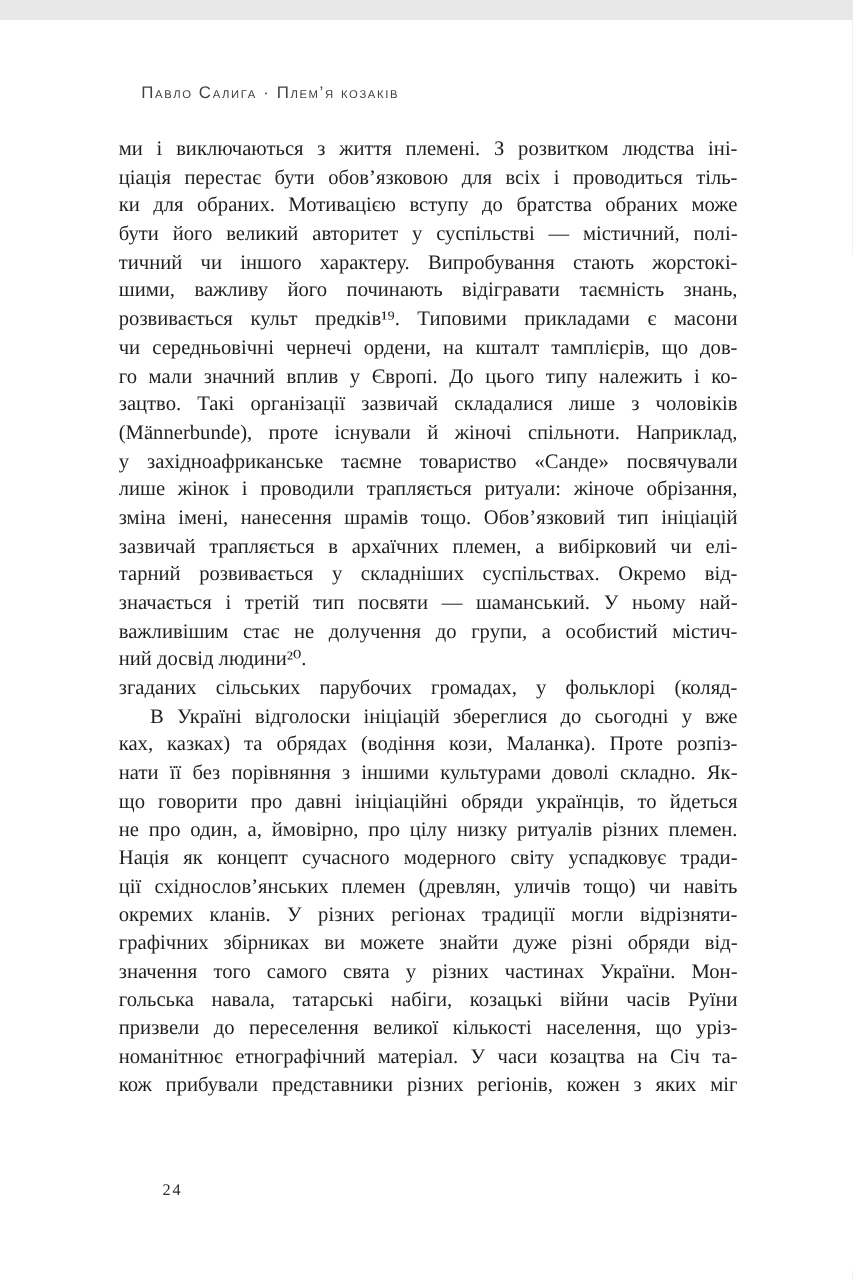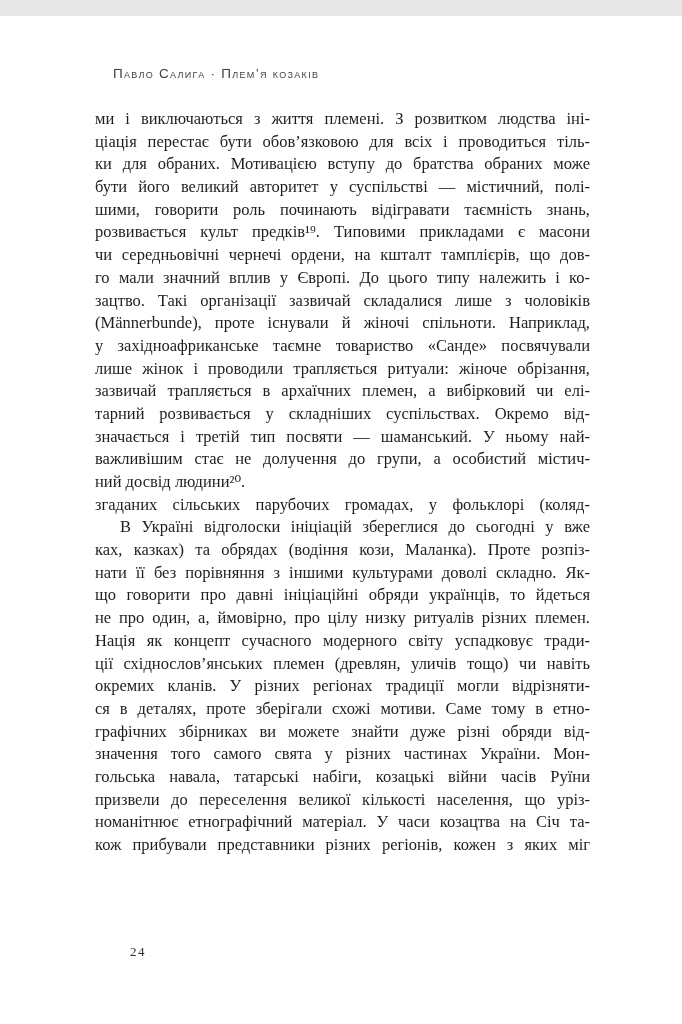--- a/index.html
+++ b/index.html
@@ -69,45 +69,46 @@
 
 <div class="page">
   <div class="running-header">Павло Салига · Плем’я козаків</div>
 
   <div class="body-text">
       <div class="paragraph">
         <div class="line">ми і виключаються з життя племені. З розвитком людства іні-</div>
         <div class="line">ціація перестає бути обов’язковою для всіх і проводиться тіль-</div>
         <div class="line">ки для обраних. Мотивацією вступу до братства обраних може</div>
         <div class="line">бути його великий авторитет у суспільстві — містичний, полі-</div>
-        <div class="line">шими, говорити роль починають відігравати таємність знань,</div>
+        <div class="line">тичний чи іншого характеру. Випробування стають жорстокі-</div>
+        <div class="line">шими, важливу його починають відігравати таємність знань,</div>
         <div class="line">розвивається культ предків¹⁹. Типовими прикладами є масони</div>
         <div class="line">чи середньовічні чернечі ордени, на кшталт тамплієрів, що дов-</div>
         <div class="line">го мали значний вплив у Європі. До цього типу належить і ко-</div>
         <div class="line">зацтво. Такі організації зазвичай складалися лише з чоловіків</div>
         <div class="line">(Männerbunde), проте існували й жіночі спільноти. Наприклад,</div>
         <div class="line">у західноафриканське таємне товариство «Санде» посвячували</div>
         <div class="line">лише жінок і проводили трапляється ритуали: жіноче обрізання,</div>
+        <div class="line">зміна імені, нанесення шрамів тощо. Обов’язковий тип ініціацій</div>
         <div class="line">зазвичай трапляється в архаїчних племен, а вибірковий чи елі-</div>
         <div class="line">тарний розвивається у складніших суспільствах. Окремо від-</div>
         <div class="line">значається і третій тип посвяти — шаманський. У ньому най-</div>
         <div class="line">важливішим стає не долучення до групи, а особистий містич-</div>
         <div class="line lastline">ний досвід людини²⁰.</div>
       </div>
       <div class="paragraph">
         <div class="line">згаданих сільських парубочих громадах, у фольклорі (коляд-</div>
         <div class="line indent">В Україні відголоски ініціацій збереглися до сьогодні у вже</div>
         <div class="line">ках, казках) та обрядах (водіння кози, Маланка). Проте розпіз-</div>
         <div class="line">нати її без порівняння з іншими культурами доволі складно. Як-</div>
         <div class="line">що говорити про давні ініціаційні обряди українців, то йдеться</div>
         <div class="line">не про один, а, ймовірно, про цілу низку ритуалів різних племен.</div>
         <div class="line">Нація як концепт сучасного модерного світу успадковує тради-</div>
         <div class="line">ції східнослов’янських племен (древлян, уличів тощо) чи навіть</div>
         <div class="line">окремих кланів. У різних регіонах традиції могли відрізняти-</div>
-        <div class="line">ся в деталях, проте зберігали схожі мотиви. Саме тому в етно-</div>
         <div class="line">графічних збірниках ви можете знайти дуже різні обряди від-</div>
         <div class="line">значення того самого свята у різних частинах України. Мон-</div>
         <div class="line">гольська навала, татарські набіги, козацькі війни часів Руїни</div>
         <div class="line">призвели до переселення великої кількості населення, що уріз-</div>
         <div class="line">номанітнює етнографічний матеріал. У часи козацтва на Січ та-</div>
         <div class="line">кож прибували представники різних регіонів, кожен з яких міг</div>
       </div>
     </div>
 
   <div class="page-number">24</div>

